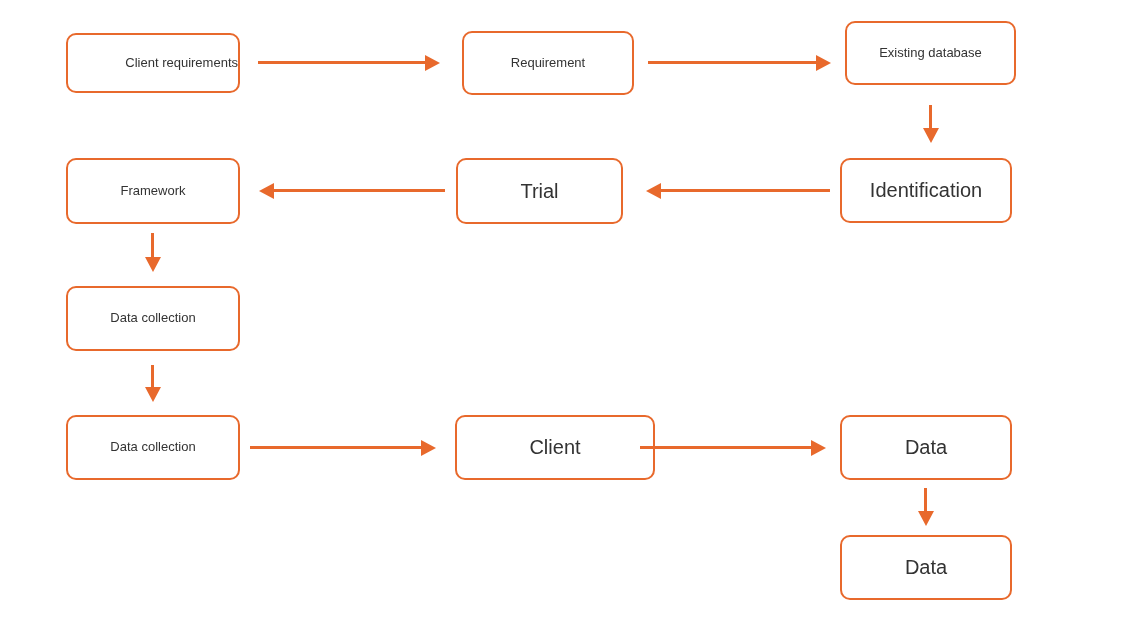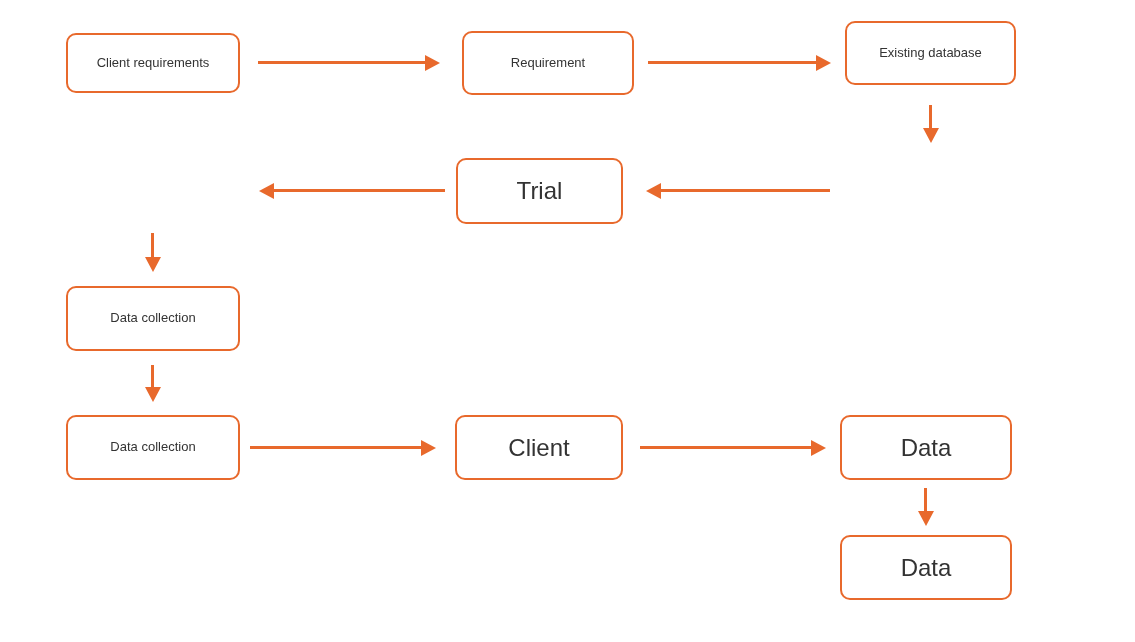--- a/index.html
+++ b/index.html
@@ -25,32 +25,32 @@
     border: 2.5px solid var(--accent);
     border-radius: 10px;
     display: flex;
     align-items: center;
     justify-content: center;
     color: var(--text);
     text-align: center;
     line-height: 1.15;
   }
   .node.small { font-size: 13px; }
-  .node.large { font-size: 24px; }
+  .node.large { font-size: 20px; }
 
   
-  #n0  { left: 66px;  top: 33px;  width: 174px; height: 60px; }
+  #n0  { left: 66px;  top: 33px;  width: 174px; height: 60px; justify-content: flex-end; }
   #n1  { left: 456px; top: 31px;  width: 172px; height: 64px; margin-left: 6px; }
   #n2  { left: 845px; top: 21px;  width: 171px; height: 64px; }
   #n3  { left: 66px;  top: 158px; width: 174px; height: 66px; }
   #n4  { left: 456px; top: 158px; width: 167px; height: 66px; }
   #n5  { left: 840px; top: 158px; width: 172px; height: 65px; }
   #n6  { left: 66px;  top: 286px; width: 174px; height: 65px; }
   #n7  { left: 66px;  top: 415px; width: 174px; height: 65px; }
-  #n8  { left: 455px; top: 415px; width: 168px; height: 65px; }
+  #n8  { left: 455px; top: 415px; width: 200px; height: 65px; }
   #n9  { left: 840px; top: 415px; width: 172px; height: 65px; }
   #n10 { left: 840px; top: 535px; width: 172px; height: 65px; }
 
   
   .arrow { position: absolute; background: var(--accent); }
   .arrow-h { height: 3px; }
   .arrow-v { width: 3px; }
   .arrow-h.dir-right::after {
     content: '';
     position: absolute;
@@ -104,22 +104,28 @@
 
   <div class="node small" id="n0">
     <span>Client requirements</span>
   </div>
   <div class="node small" id="n1">
     <span>Requirement</span>
   </div>
   <div class="node small" id="n2">
     <span>Existing database</span>
   </div>
+  <div class="node small" id="n3">
+    <span>Framework</span>
+  </div>
   <div class="node large" id="n4">
     <span>Trial</span>
+  </div>
+  <div class="node large" id="n5">
+    <span>Identification</span>
   </div>
   <div class="node small" id="n6">
     <span>Data collection</span>
   </div>
   <div class="node small" id="n7">
     <span>Data collection</span>
   </div>
   <div class="node large" id="n8">
     <span>Client</span>
   </div>

